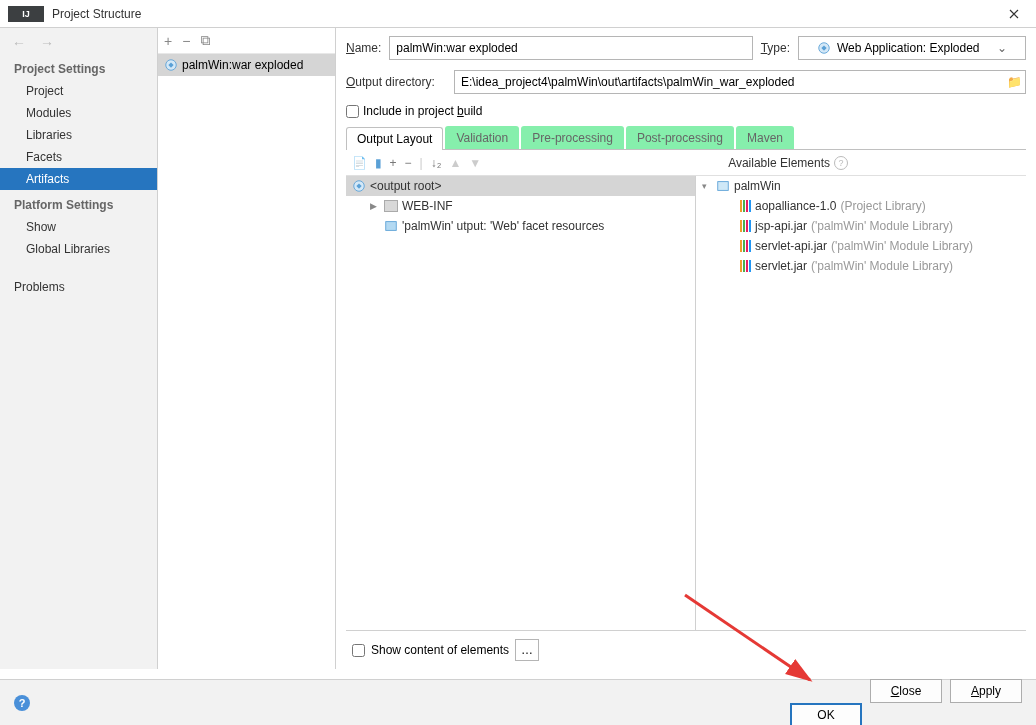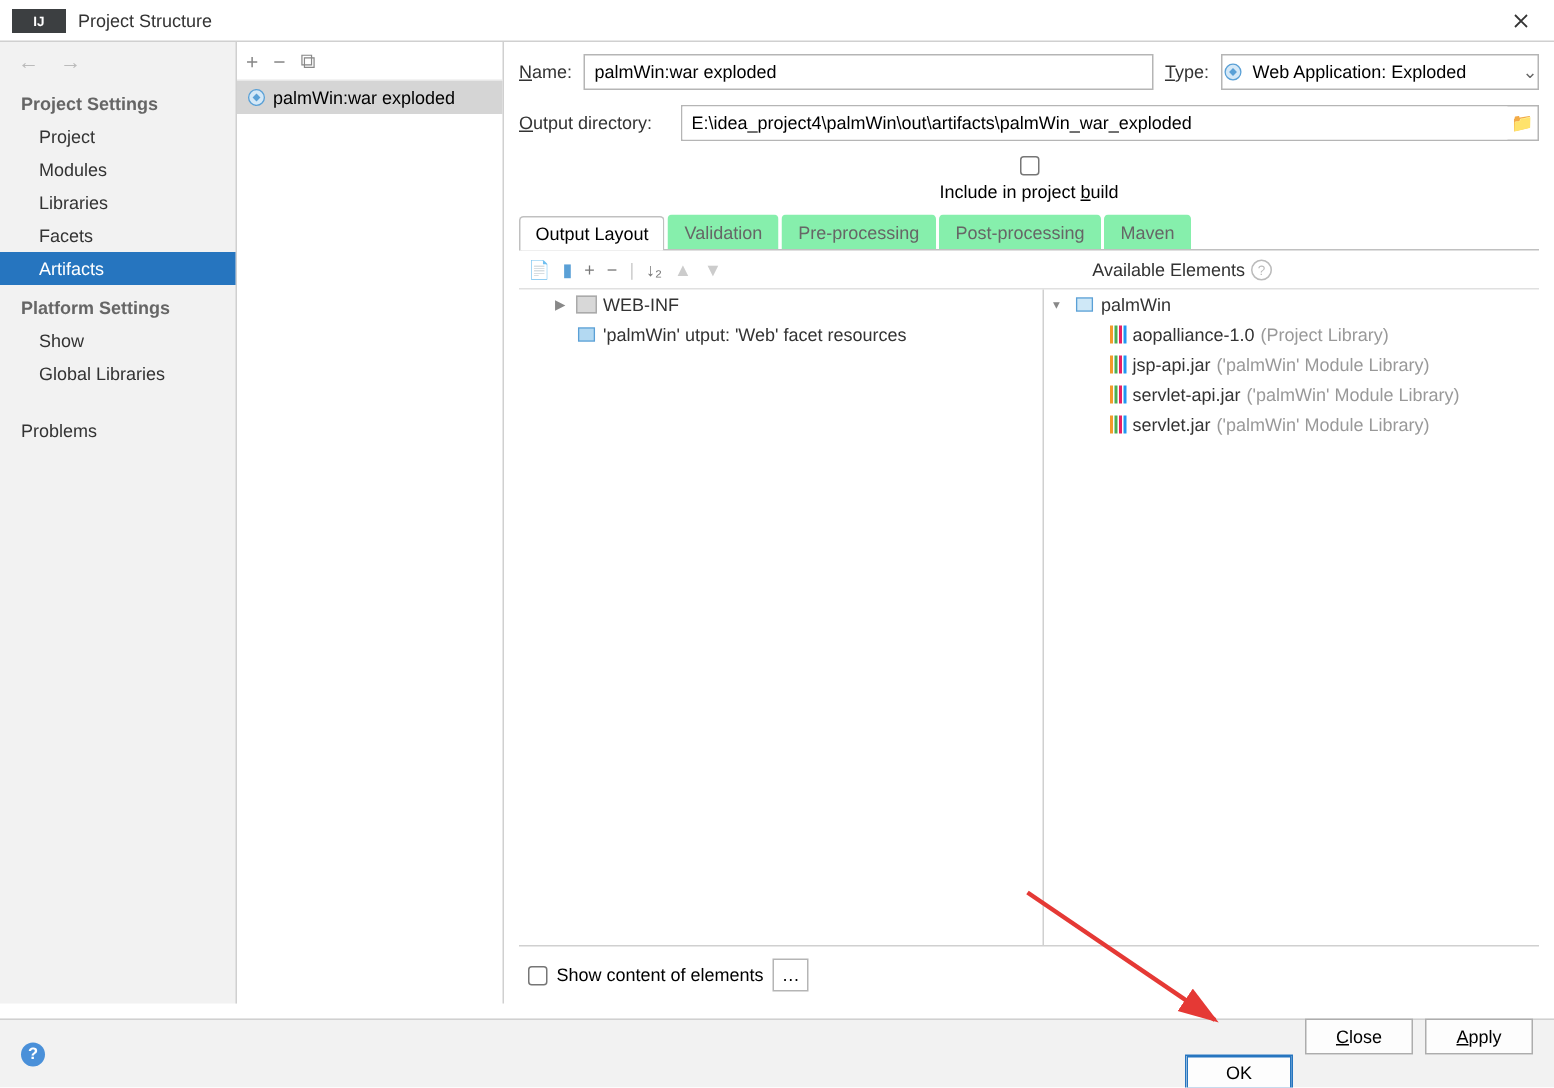--- a/index.html
+++ b/index.html
@@ -29,26 +29,26 @@
 .artifact-entry { background: #d5d5d5; padding: 4px 6px; display: flex; align-items: center; gap: 4px; cursor: pointer; }
 
 
 .content { flex: 1; display: flex; flex-direction: column; padding: 8px 10px 0 10px; }
 
 .form-row { display: flex; align-items: center; margin-bottom: 10px; gap: 8px; }
 .lbl { color: #333; }
 .lbl u { text-decoration: underline; }
 .txt-input { border: 1px solid #b5b5b5; height: 24px; padding: 0 6px; background: #fff; }
 .name-input { flex: 1; }
-.type-select { width: 212px; height: 24px; border: 1px solid #b5b5b5; background: #fff; display: flex; align-items: center; padding: 0 0; gap: 6px; cursor: pointer; }
+.type-select { width: 228px; height: 24px; border: 1px solid #b5b5b5; background: #fff; display: flex; align-items: center; padding: 0 18px; gap: 6px; cursor: pointer; }
 .dd-arrow { margin-left: auto; color: #666; }
 .out-dir { flex: 1; display: flex; align-items: center; border: 1px solid #b5b5b5; height: 24px; }
 .out-dir input { border: none; flex: 1; padding: 0 6px; height: 100%; outline: none; }
 .browse-ic { width: 20px; color: #aaa; text-align: center; cursor: pointer; }
-.chk-row { display: flex; align-items: center; gap: 4px; margin-bottom: 8px; flex-direction: column; }
+.chk-row { display: flex; align-items: center; gap: 4px; margin-bottom: 8px; }
 .chk-row input { width: 13px; height: 13px; }
 
 
 .tab-strip { display: flex; border-bottom: 1px solid #c0c0c0; }
 .tab { padding: 4px 10px; color: #666; border: 1px solid transparent; border-bottom: none; cursor: pointer; background: #86efac; margin-right: 2px; border-radius: 3px 3px 0 0; }
 .tab.active { background: #fff; color: #000; border-color: #c0c0c0; position: relative; top: 1px; }
 
 
 .sub-tb { display: flex; align-items: center; height: 26px; padding: 0 6px; gap: 8px; border-bottom: 1px solid #e0e0e0; color: #777; }
 .sub-tb .ico { cursor: pointer; font-size: 12px; }
@@ -181,20 +181,27 @@
       <span class="ico" style="color:#ccc">▲</span>
       <span class="ico" style="color:#ccc">▼</span>
       <div class="avail-hdr">
         <span>Available Elements</span>
         <span class="help-q">?</span>
       </div>
     </div>
 
     <div class="dual">
       <div class="tree-left">
+        <div class="tree-root-hdr">
+          <svg class="icon" viewBox="0 0 16 16">
+              <circle cx="8" cy="8" r="6" fill="#d4e8f7" stroke="#5aa0d6"></circle>
+              <path d="M5 8 L8 5 L11 8 L8 11 Z" fill="#5aa0d6"></path>
+            </svg>
+          <span class="tree-node-lbl">&lt;output root&gt;</span>
+        </div>
         <div class="tree-node">
           <span class="exp">▶</span>
           <span class="folder-ic"></span>
           <span class="tree-node-lbl">WEB-INF</span>
         </div>
         <div class="tree-node">
           <span class="exp"></span>
           <svg class="icon" viewBox="0 0 16 16">
               <rect x="2" y="3" width="12" height="10" fill="#b3d9f2" stroke="#5aa0d6"></rect>
             </svg>

